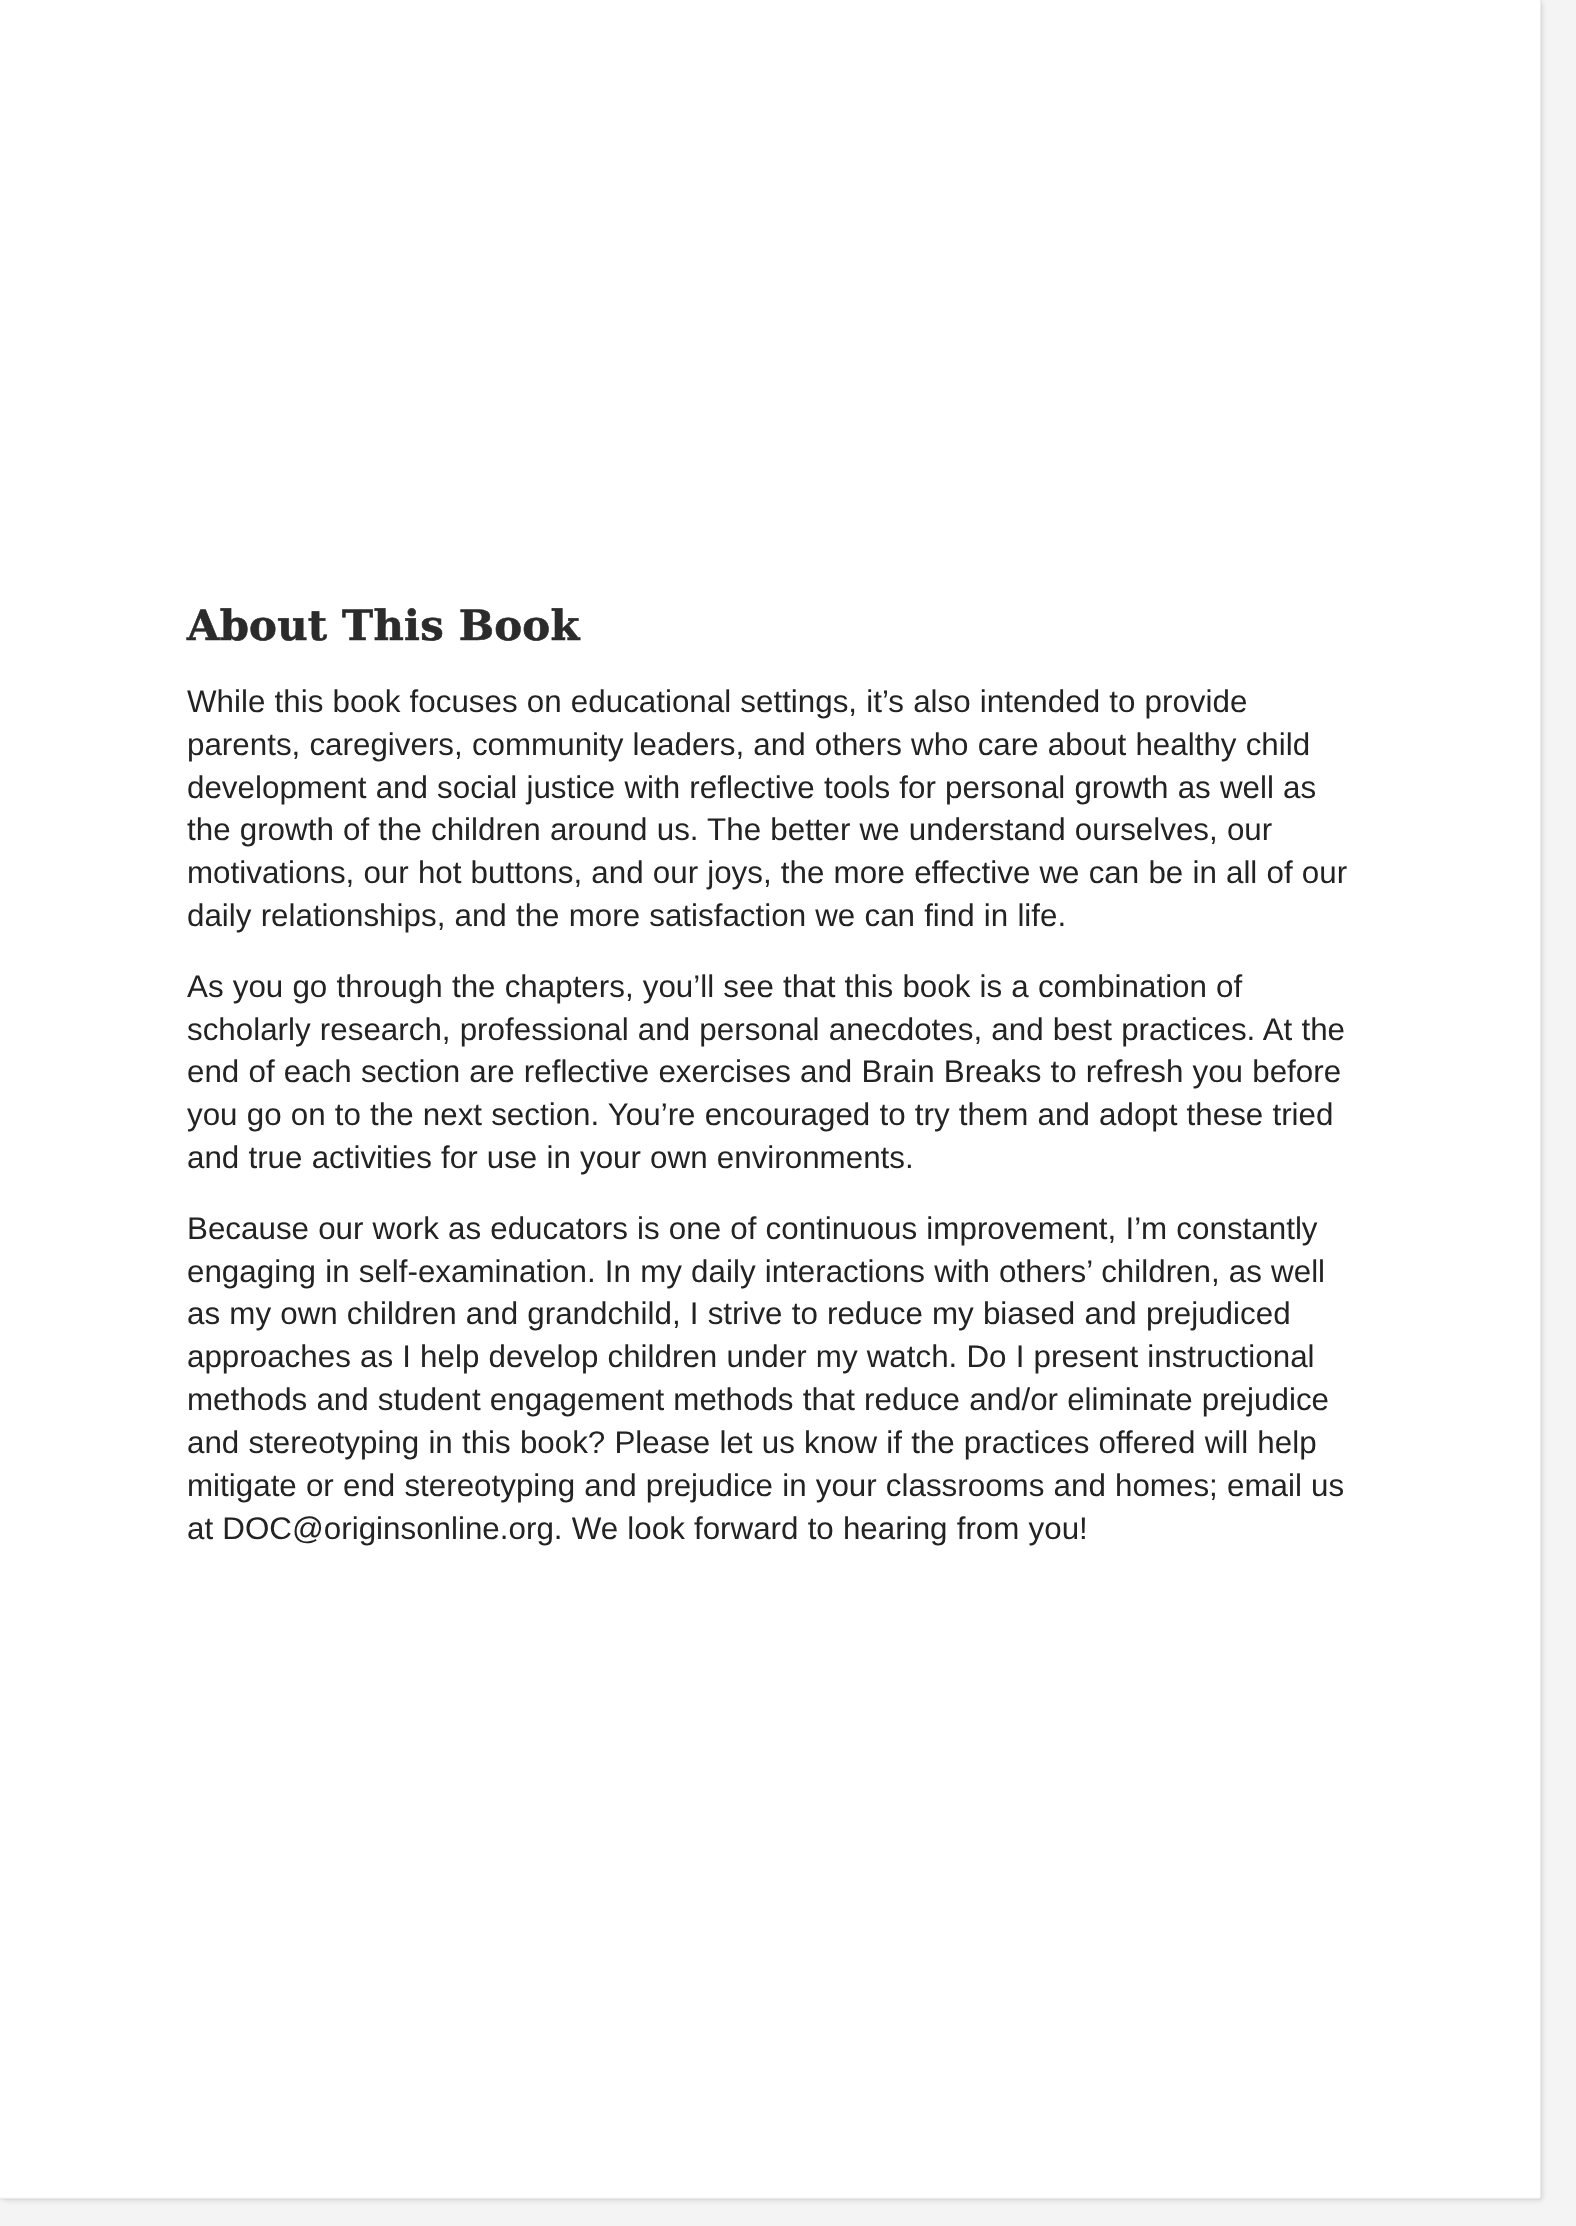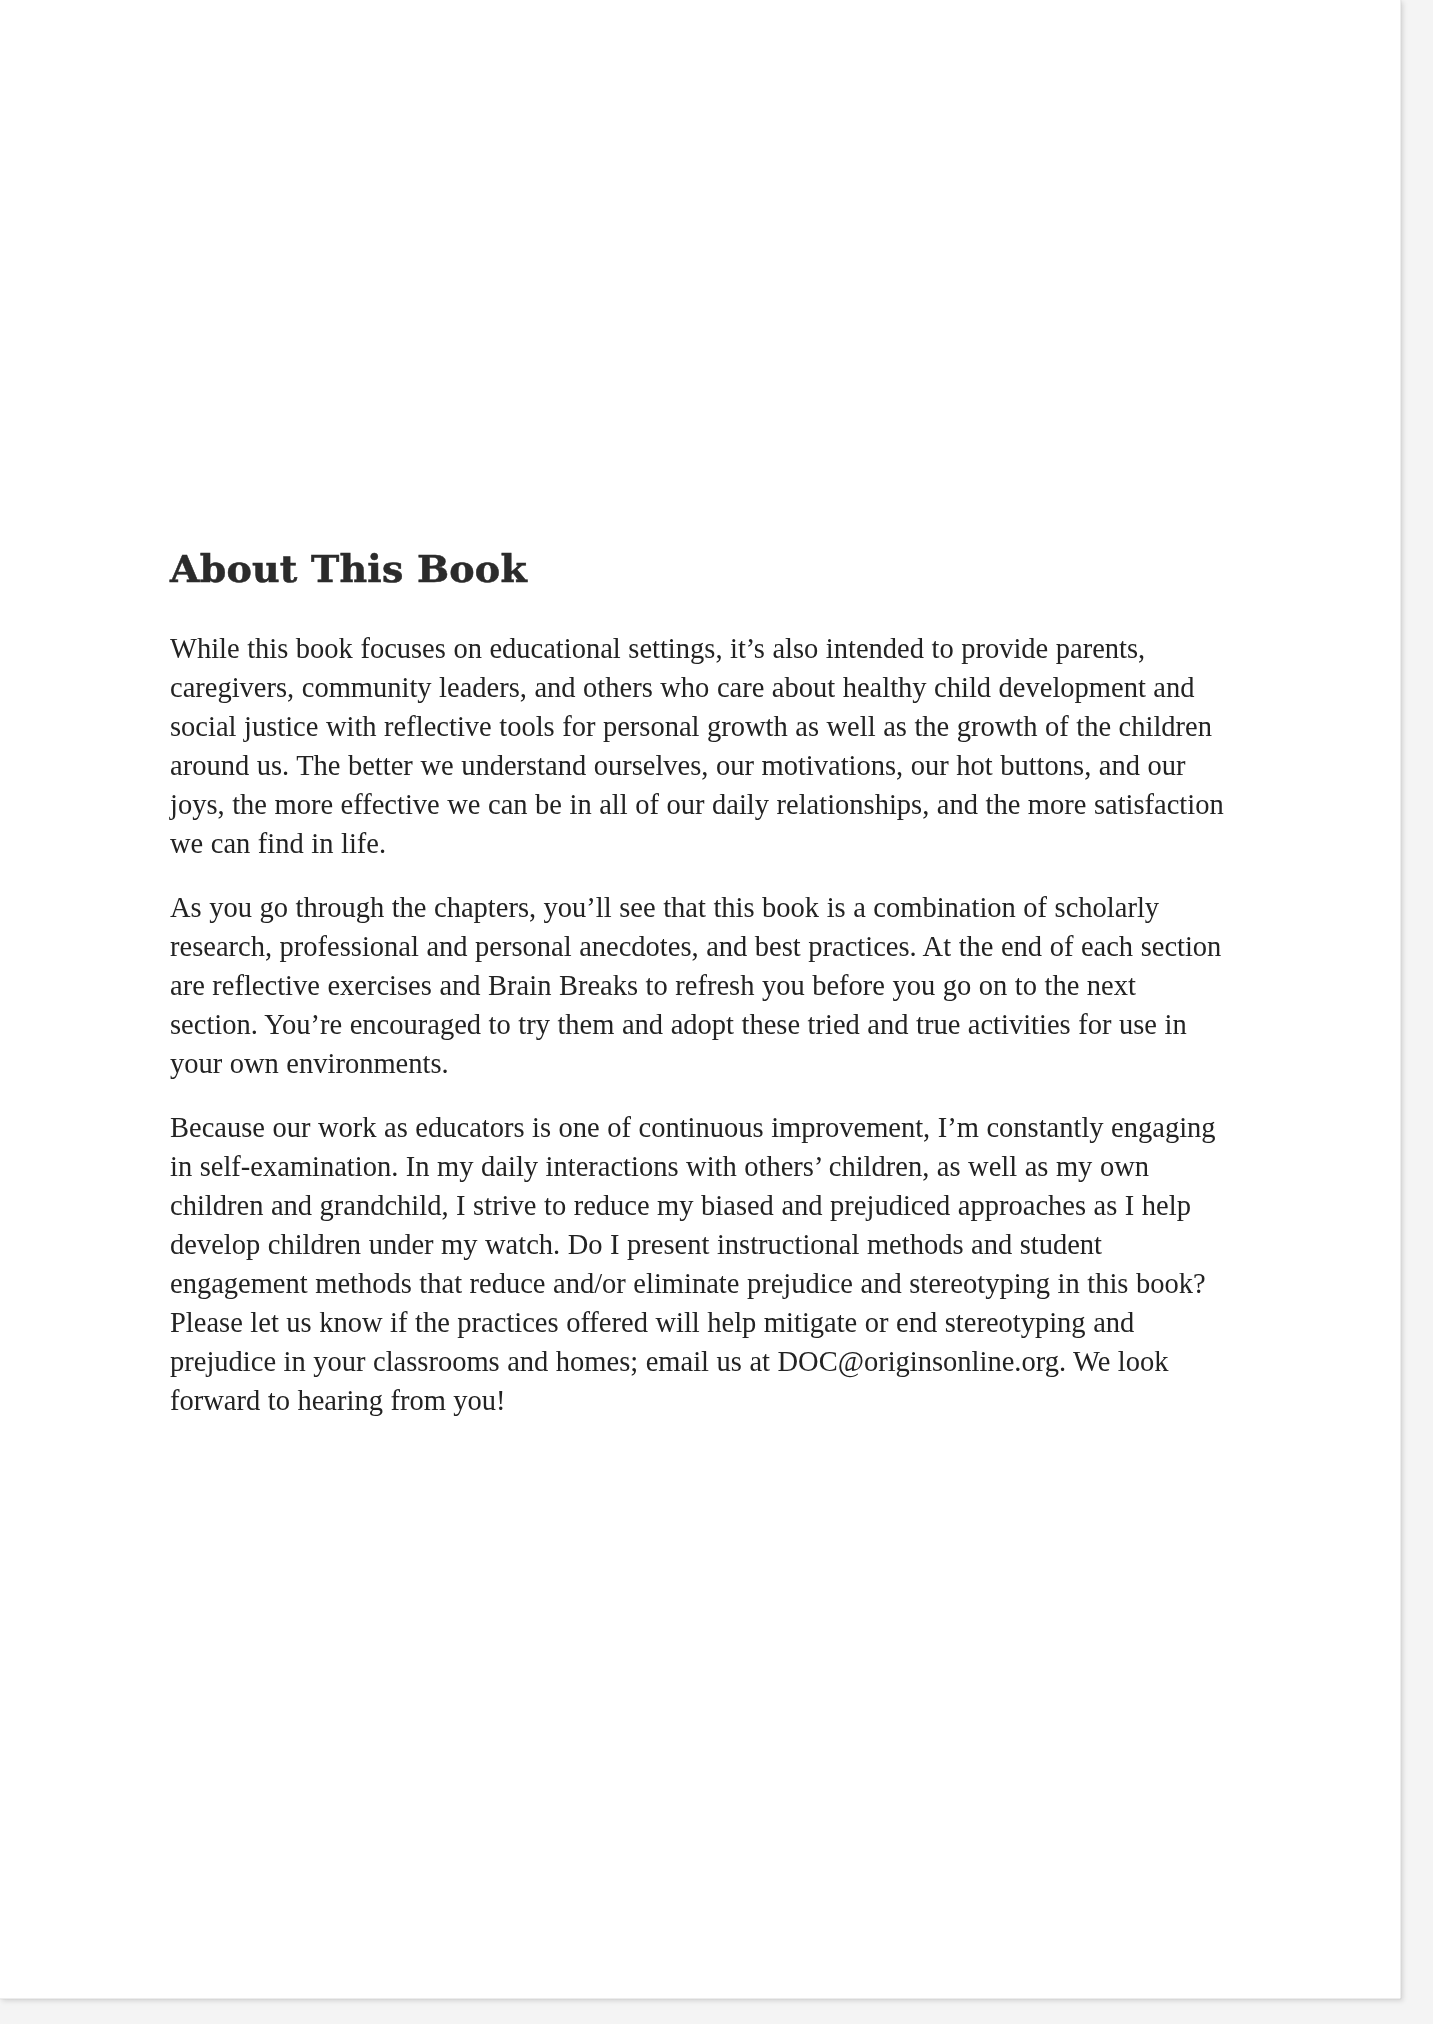--- a/index.html
+++ b/index.html
@@ -60,26 +60,26 @@
     width: 1060px;
   }
 
   .page-title {
     font-family: "DejaVu Serif", "Liberation Serif", serif;
     font-weight: 700;
     font-size: 38px;
     line-height: 1.12;
     letter-spacing: 0.2px;
     color: #2b2b2b;
-    margin: 0 0 38px 0;
+    margin: 0 0 28px 0;
     -webkit-text-stroke: 0.55px #2b2b2b;
   }
 
   .body-paragraph {
-    font-family: Liberation Serif, serif;
+    font-family: Liberation Sans, sans-serif;
     font-size: 28.5px;
     line-height: 39px;
     color: #232323;
     margin: 0 0 25px 0;
     text-align: left;
     word-spacing: 0.4px;
   }
 
   .body-paragraph:last-child {
     margin-bottom: 16px;

